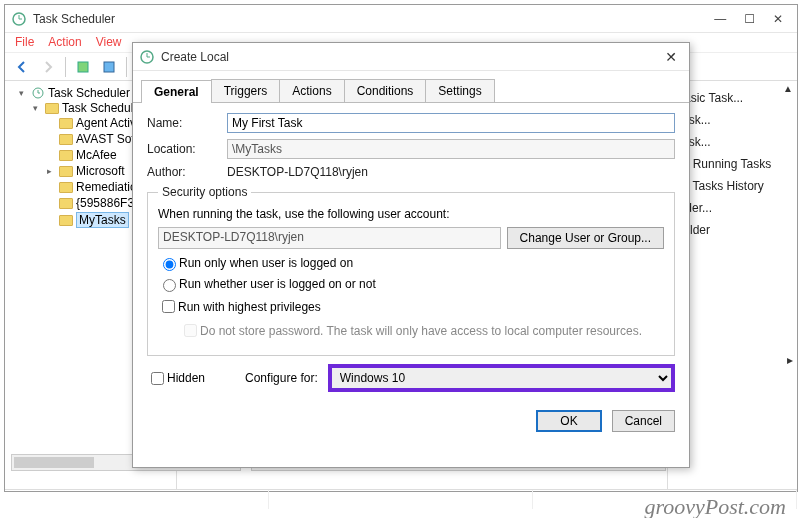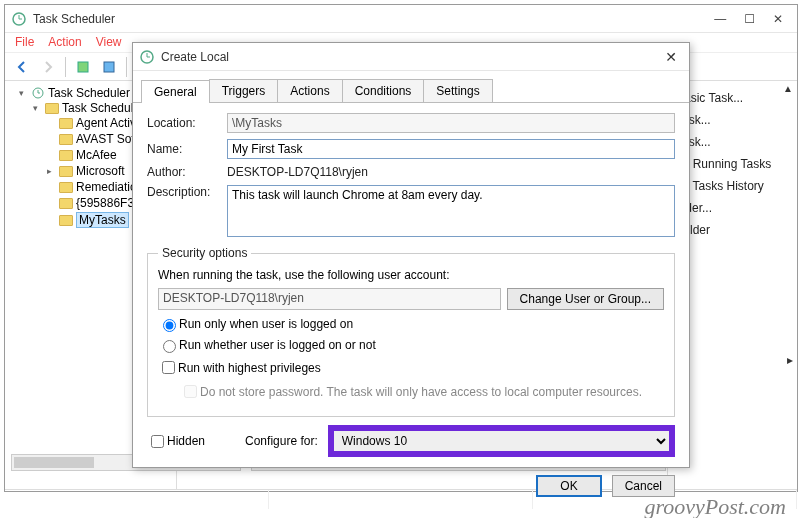--- a/index.html
+++ b/index.html
@@ -34,40 +34,40 @@
   .scrollbar-h{position:absolute;left:6px;bottom:20px;height:17px;width:230px;background:#f0f0f0;border:1px solid #ccc;}
   .scrollbar-h .thumb{position:absolute;left:2px;top:2px;height:11px;width:80px;background:#cdcdcd;}
   .scrollbar-h2{position:absolute;left:246px;bottom:20px;height:17px;width:415px;background:#f0f0f0;border:1px solid #ccc;}
 
   
   .dialog { left: 132px; top: 42px; width: 558px; height: 426px; box-shadow: 2px 2px 8px rgba(0,0,0,.25); z-index:10;}
   .dialog .titlebar { background:#fff; }
   .close-x{font-size:14px;color:#333;padding:0 6px;}
   .tabs { display:flex; border-bottom:1px solid #bbb; padding:8px 8px 0 8px; gap:0;}
   .tab { padding: 4px 12px; border:1px solid #bbb; border-bottom:none; background:#f4f4f4; margin-right:-1px;}
-  .tab.active { background:#fff; position:relative; top:1px;}
+  .tab.active { background:#fff; position:relative; top:1px;font-weight:bold;}
   .dlg-body { padding: 10px 14px; }
   .form-row { display:flex; align-items:center; margin-bottom:6px; }
   .form-row .lbl { width: 80px; color:#222;}
   .form-row .val { flex:1; }
   input.txt, textarea.txt, .readonly-box { width:100%; border:1px solid #7a9ec6; background:#fff; padding:2px 4px; font-size:12px;}
   .readonly-box{border-color:#bbb;background:#f6f6f6;color:#555;}
   textarea.txt { height:52px; resize:none;}
   .plain { color:#222;}
   fieldset { border:1px solid #ccc; padding:8px 10px 10px; margin:4px 0 8px;}
   legend{padding:0 4px;color:#222;}
   .sec-user{display:flex;gap:6px;margin:6px 0;}
   .sec-user .readonly-box{flex:1;}
   .btn { background:#e9e9e9; border:1px solid #9e9e9e; padding:3px 12px;}
   .btn.primary{border:2px solid #1a6fc4;padding:2px 22px;}
   .radio-row, .check-row { display:flex; align-items:center; margin:5px 0;}
   .check-row.indent{margin-left:22px;color:#888;}
   .check-row.indent input{opacity:.5;}
   .bottom-row{display:flex;align-items:center;gap:10px;margin-top:2px;}
-  select.cfg{flex:1;border:6px solid #6d28d9;padding:2px 4px;}
+  select.cfg{flex:1;border:4px solid #6d28d9;padding:2px 4px;}
   .dlg-buttons{display:flex;justify-content:flex-end;gap:10px;padding:8px 14px 0;}
   .watermark{position:absolute;right:16px;bottom:-2px;font-family:Georgia,serif;font-style:italic;font-size:22px;color:#808080;}
   svg{display:block;}
 </style>
 </head>
 <body>
 
 <div class="window main-window">
   <div class="titlebar">
     <span class="icon">
@@ -237,36 +237,32 @@
   </div>
   <div class="tabs" id="dlg-tabs">
       <span class="tab active">General</span>
       <span class="tab">Triggers</span>
       <span class="tab">Actions</span>
       <span class="tab">Conditions</span>
       <span class="tab">Settings</span>
     </div>
   <div class="dlg-body">
     <div class="form-row">
+      <span class="lbl">Name:</span>
+      <span class="val"><input class="txt" value="My First Task" style=""></span>
+    </div>
+    <div class="form-row">
       <span class="lbl">Location:</span>
       <span class="val">
           <div class="readonly-box">\MyTasks</div>
         </span>
     </div>
     <div class="form-row">
-      <span class="lbl">Name:</span>
-      <span class="val"><input class="txt" value="My First Task" style=""></span>
-    </div>
-    <div class="form-row">
       <span class="lbl">Author:</span>
       <span class="val plain">DESKTOP-LD7Q118\ryjen</span>
-    </div>
-    <div class="form-row" style="align-items:flex-start;">
-      <span class="lbl">Description:</span>
-      <span class="val"><textarea class="txt" id="desc-ta" style="">This task will launch Chrome at 8am every day.</textarea></span>
     </div>
 
     <fieldset>
       <legend>Security options</legend>
       <div>When running the task, use the following user account:</div>
       <div class="sec-user">
         <div class="readonly-box">DESKTOP-LD7Q118\ryjen</div>
         <button class="btn">Change User or Group...</button>
       </div>
       <label class="radio-row">

